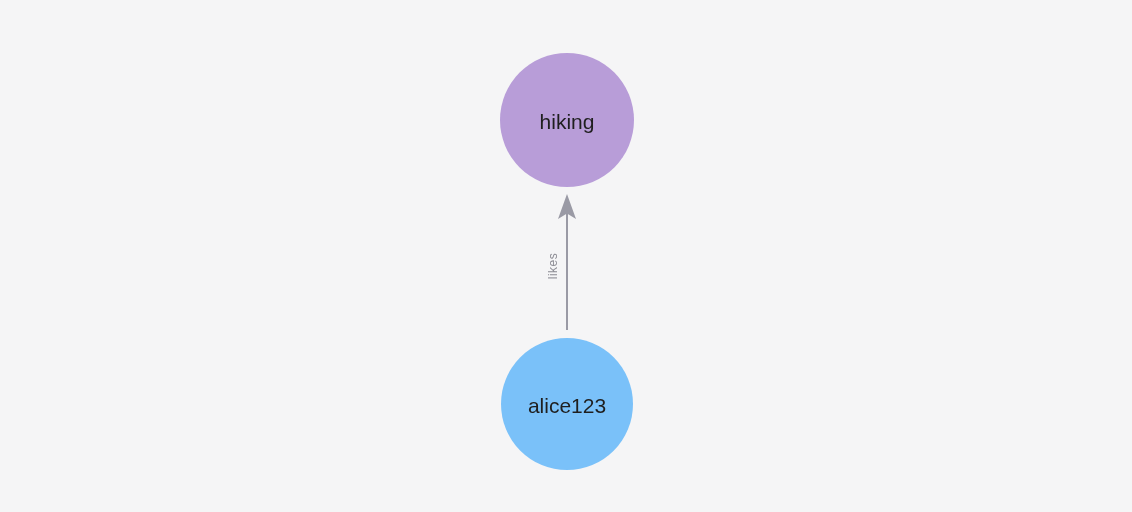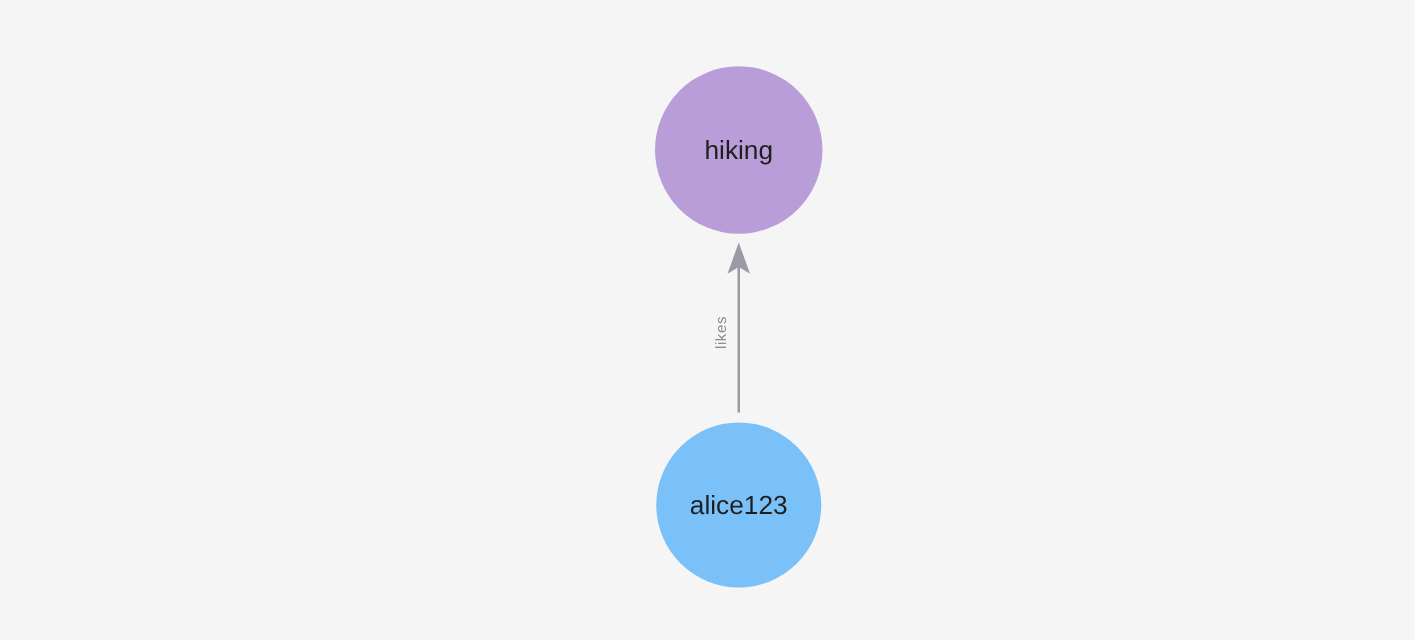--- a/index.html
+++ b/index.html
@@ -9,21 +9,20 @@
   body {
     width: 1132px;
     height: 512px;
     overflow: hidden;
     font-family: "Liberation Sans", sans-serif;
   }
   .graph-canvas {
     position: relative;
     width: 904px;
     height: 512px;
-    padding-left: 24px;
   }
   svg {
     display: block;
   }
   .node-label {
     font-family: "Liberation Sans", sans-serif;
     font-size: 21px;
   }
   .edge-label {
     font-family: "Liberation Sans", sans-serif;

